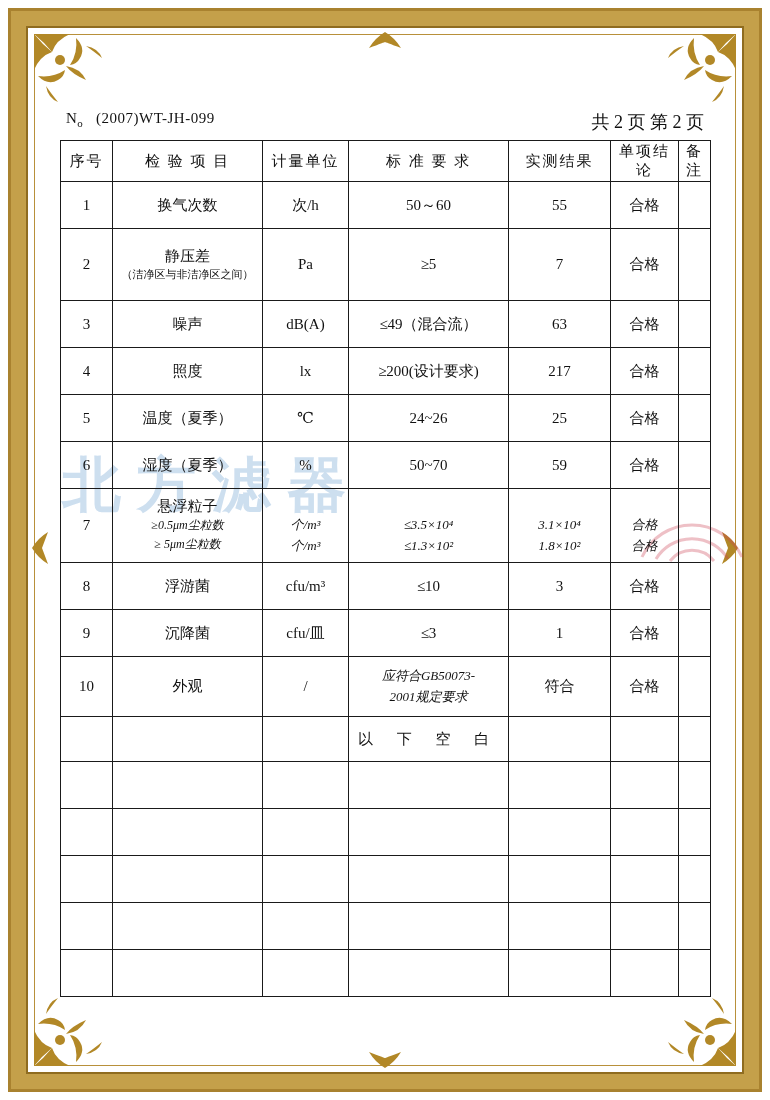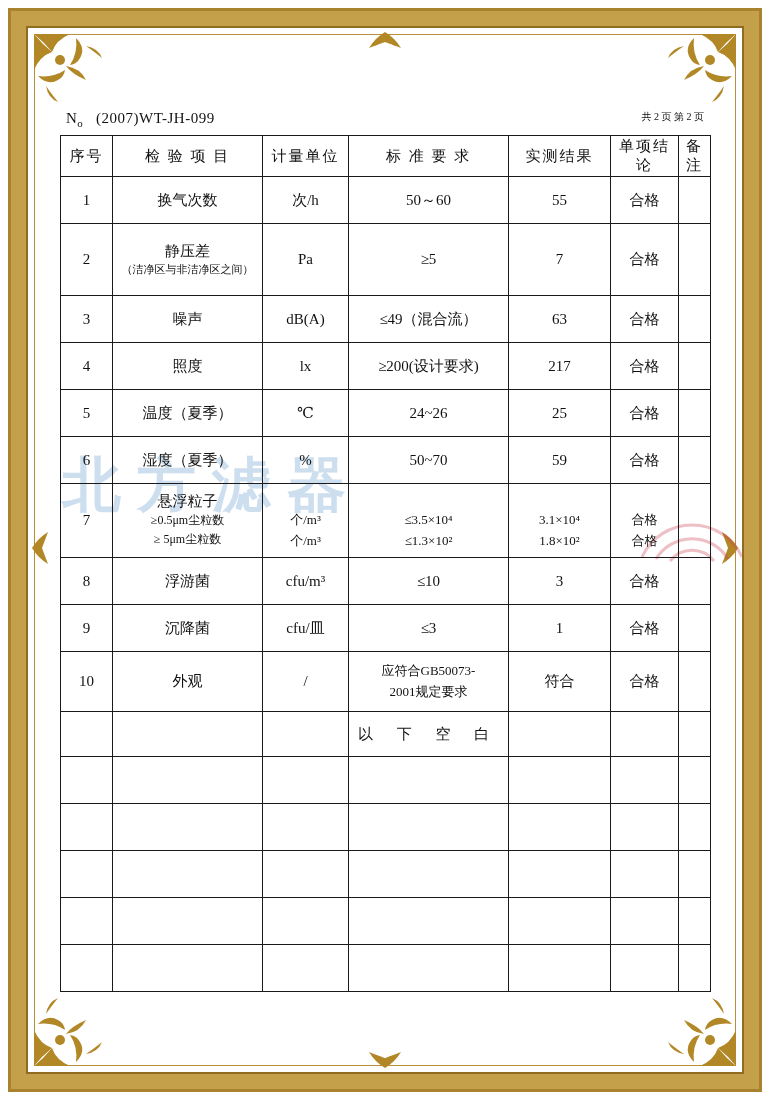--- a/index.html
+++ b/index.html
@@ -79,21 +79,21 @@
   .head-row {
     display: flex;
     justify-content: space-between;
     align-items: flex-start;
     font-size: 15px;
     color: #111;
     padding: 0 6px 6px 6px;
   }
   .doc-no { letter-spacing: .5px; }
   .doc-no .sub { font-size: 11px; vertical-align: sub; }
-  .page-no { font-size: 10px; }
+  .page-no { font-size: 18px; }
 
   table.report {
     border-collapse: collapse;
     width: 650px;
     table-layout: fixed;
     background: transparent;
     border-radius: 28px;
   }
   table.report th,
   table.report td {
@@ -123,20 +123,21 @@
   .sub-note {
     display: block;
     font-size: 11px;
     line-height: 1.25;
     margin-top: 2px;
   }
   .stack-line {
     display: block;
     line-height: 1.55;
     font-size: 13px;
+    font-style: italic;
   }
   .stack-line.small { font-size: 12px; }
   .two-line { line-height: 1.45; font-size: 14px; }
   .blank-note {
     letter-spacing: 10px;
     font-size: 15px;
   }
   .tail-row td { height: 44px; }
   .filler td { height: 46px; border-top: none; border-bottom: none; }
   .filler td.b { border-bottom: 1px solid #1a1a1a; }

